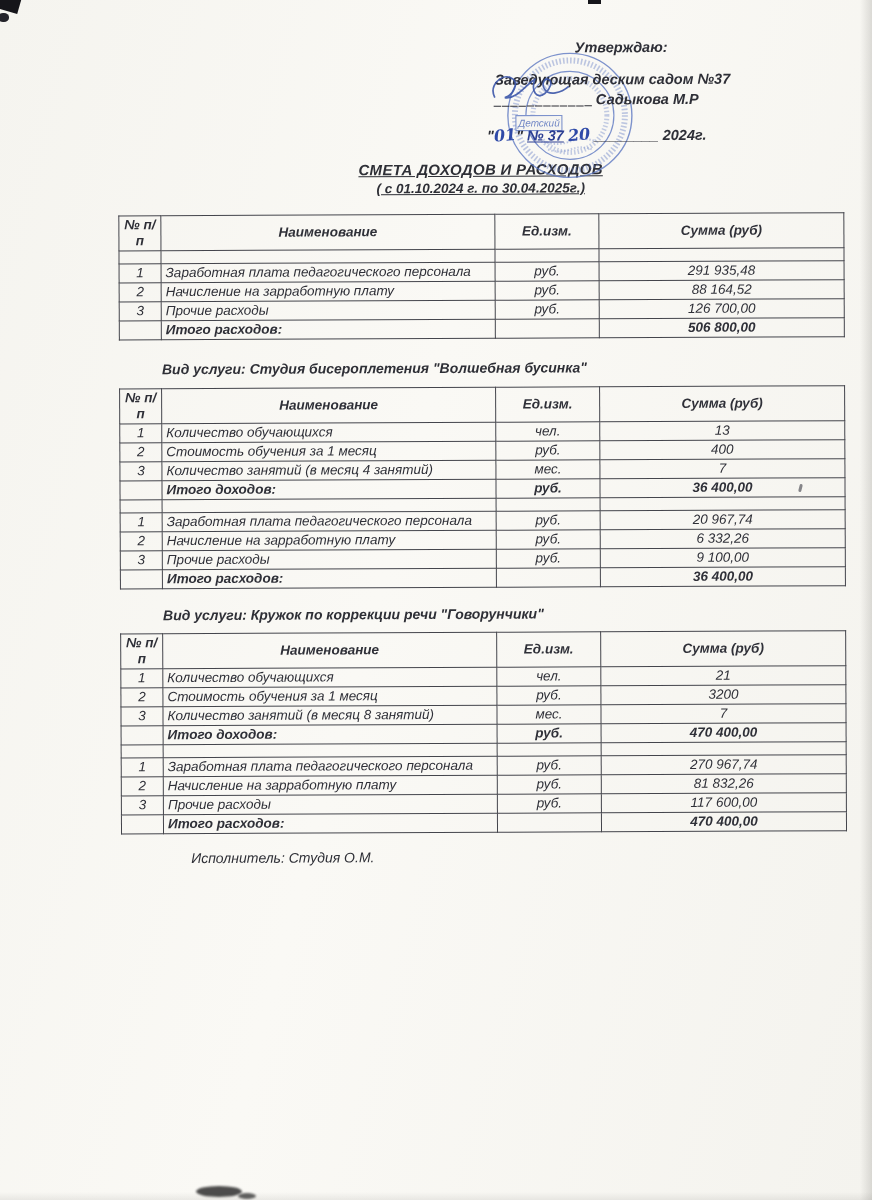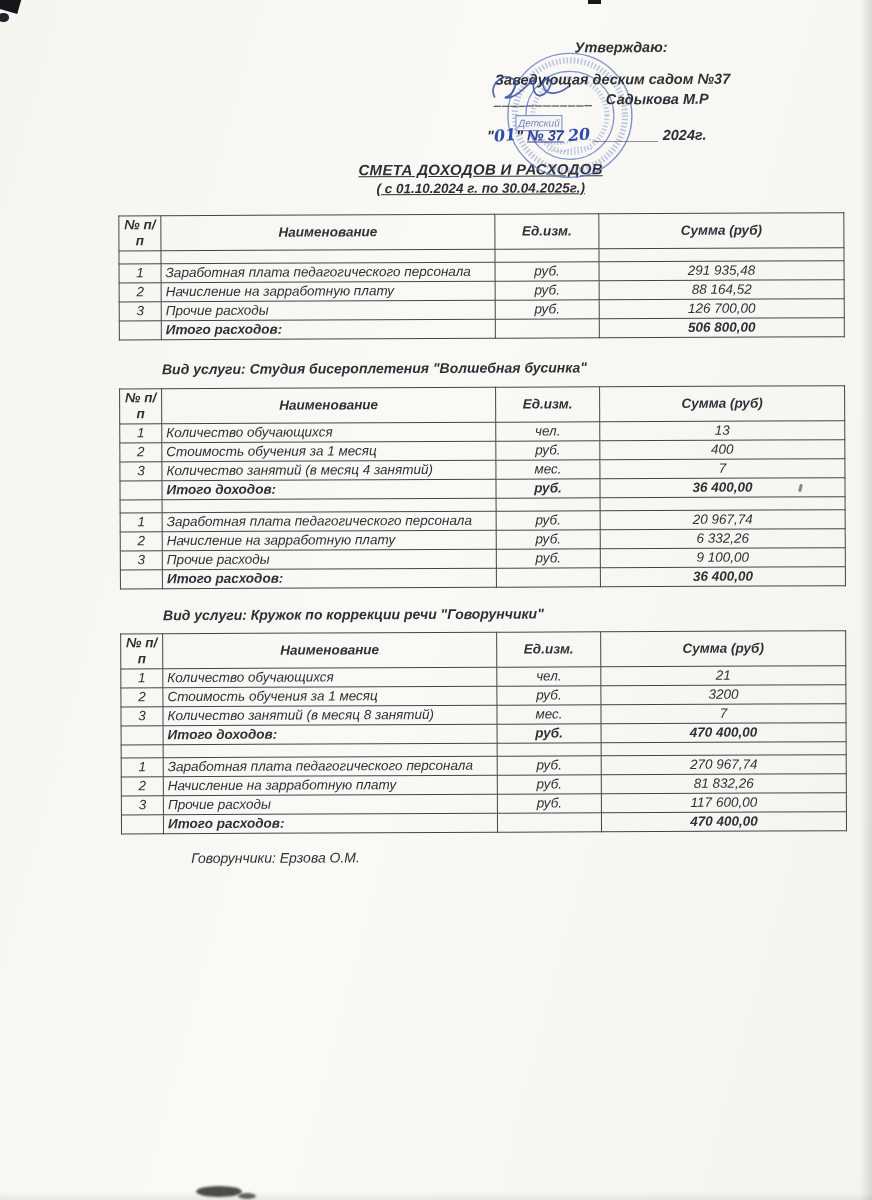--- a/index.html
+++ b/index.html
@@ -8,21 +8,21 @@
     font-family:"Liberation Sans",sans-serif;color:#2e2f36;}
   .doc{position:absolute;inset:0;transform:rotate(-0.25deg);}
 
   
   .approval{position:absolute;left:497px;top:40px;width:340px;font-weight:700;font-style:italic;
     font-size:14.5px;color:#2e2f37;z-index:2;}
   .appr-l1{margin-left:80px;}
   .appr-l2{margin-top:16px;}
   .sig-row{margin-top:4px;position:relative;height:22px;}
   .sig-blank{letter-spacing:1px;font-family:Liberation Serif, serif;}
-  .sig-name{margin-left:12px;}
+  .sig-name{margin-left:2px;}
   .sig-svg{position:absolute;left:-10px;top:-24px;z-index:3;}
   .date-row{margin-top:12px;margin-left:-8px;white-space:nowrap;}
   .hand{font-family:"DejaVu Serif",serif;font-style:italic;color:#2f4aa8;font-weight:700;
     display:inline-block;transform:rotate(-5deg);font-size:16px;}
   .reg-no{color:#2c3f93;text-decoration:underline;}
 
   
   .stamp{position:absolute;left:466px;top:34px;z-index:1;opacity:.78;}
 
   
@@ -298,21 +298,21 @@
         </tr>
         <tr class="total">
           <td class="num"></td>
           <td class="nm">Итого расходов:</td>
           <td class="un"></td>
           <td class="sm">470 400,00</td>
         </tr>
       </tbody>
     </table>
 
-    <div class="executor">Говорунчики: Ерзова О.М.</div>
+    <div class="executor">Исполнитель: Студия О.М.</div>
   </div>
 
   <div class="edge-r"></div>
   <div class="edge-b"></div>
   <div class="art art1"></div>
   <div class="art art2"></div>
   <div class="art art3"></div>
   <div class="art art4"></div>
   <div class="art art5"></div>
   <div class="art art6"></div>

